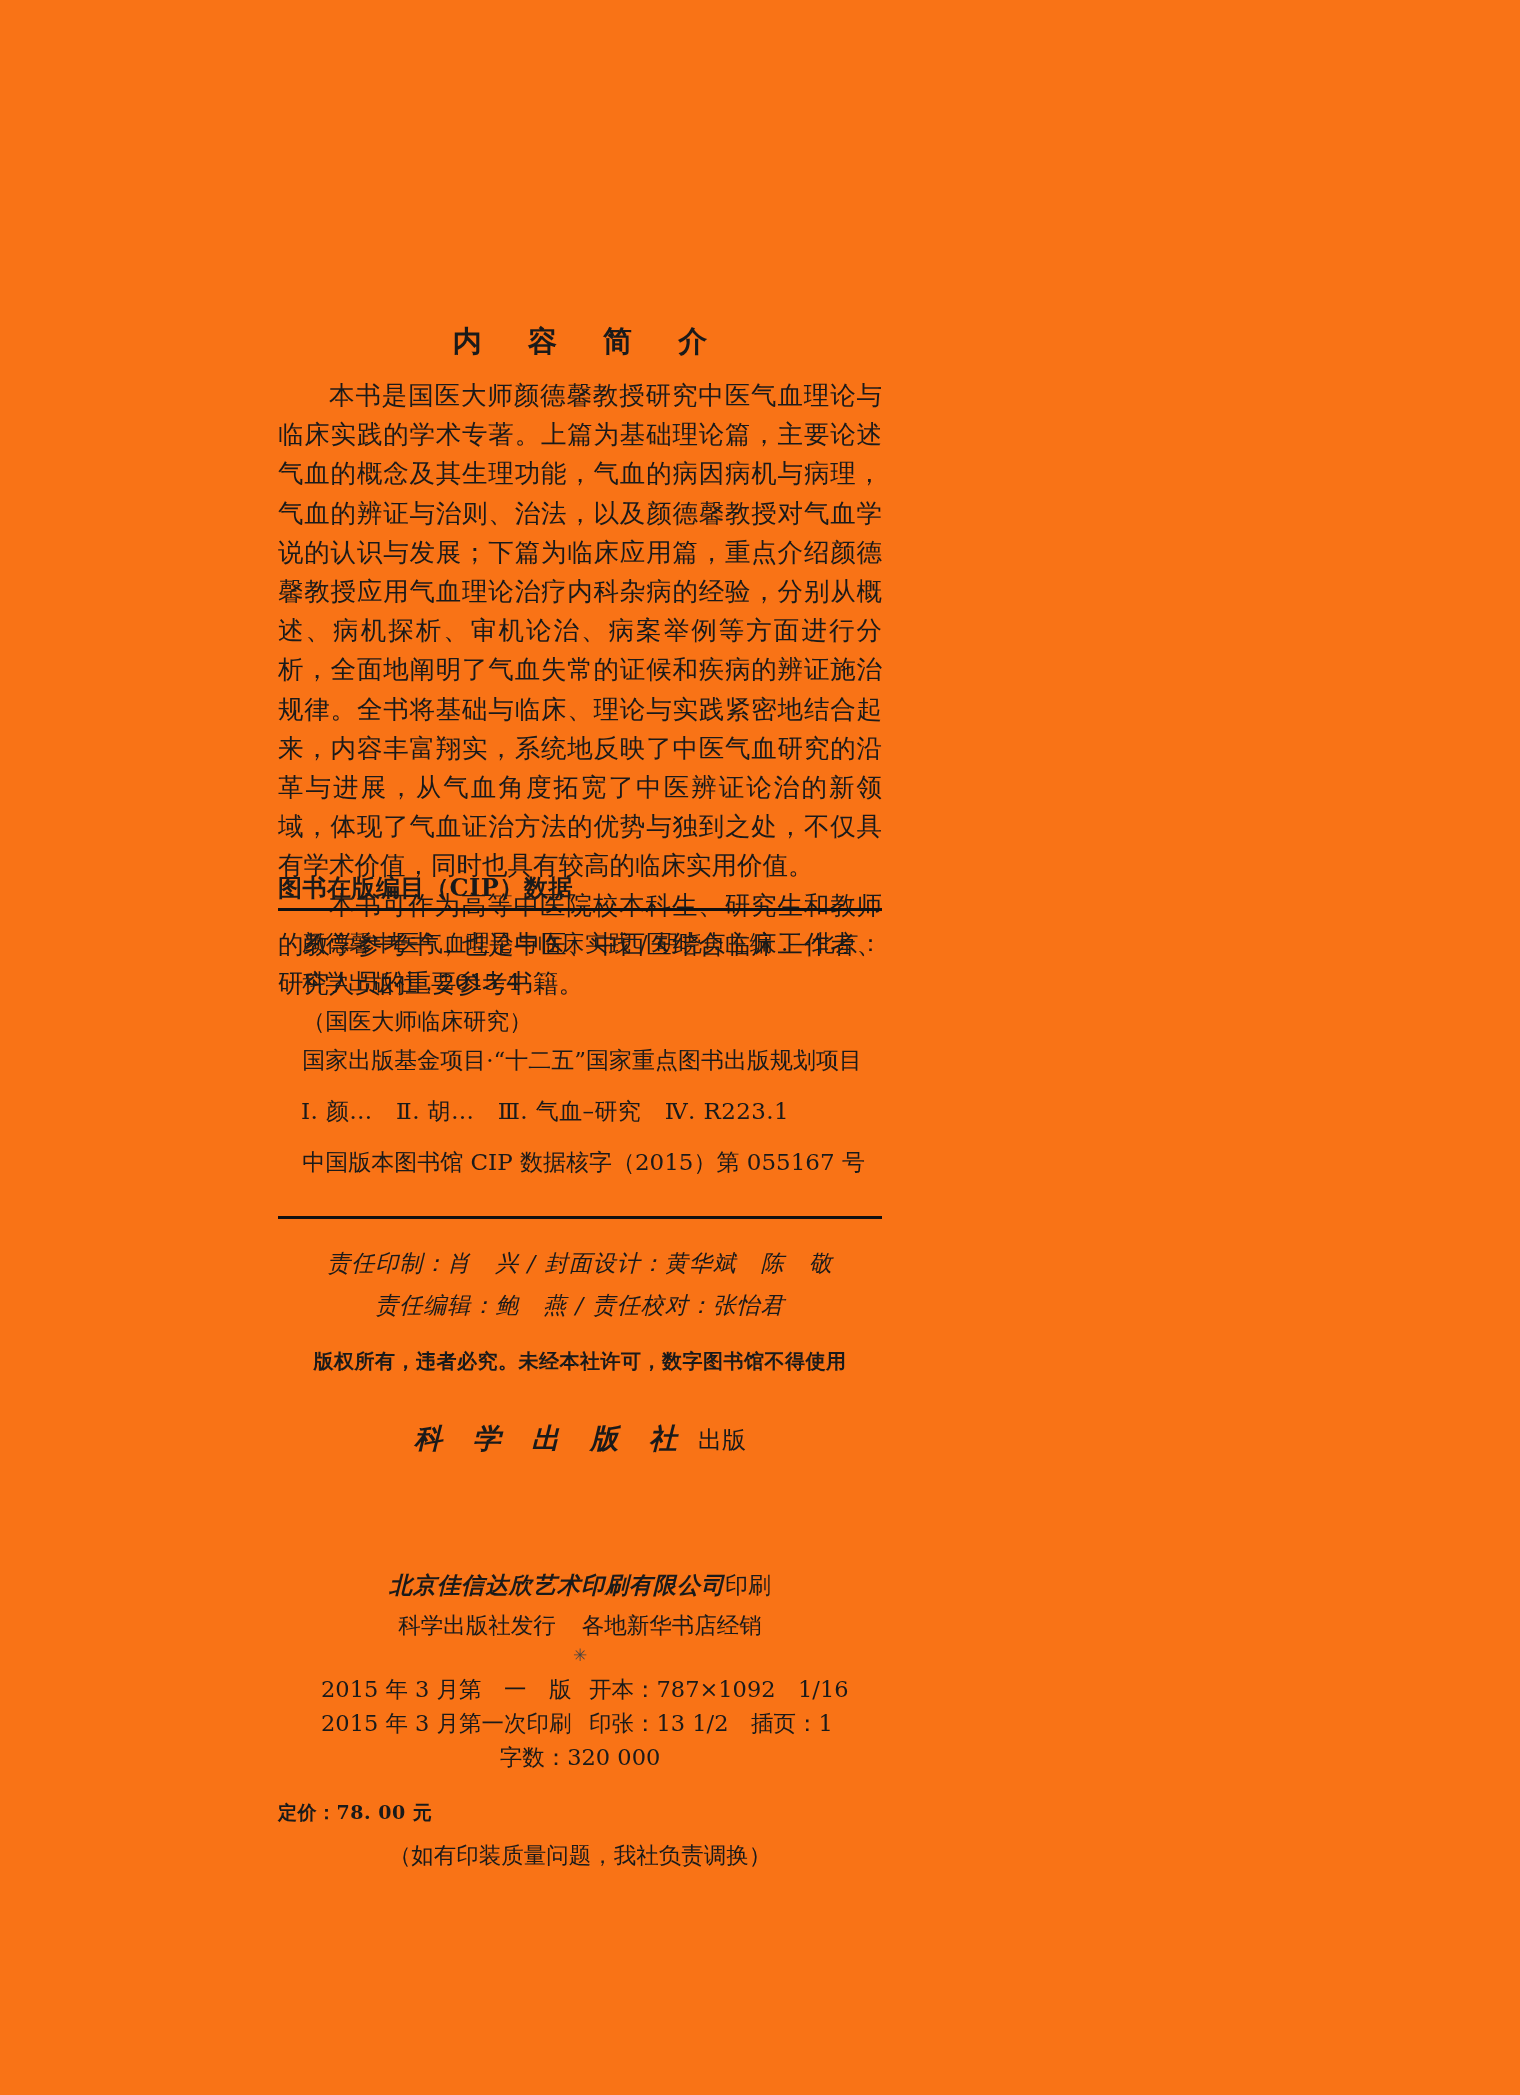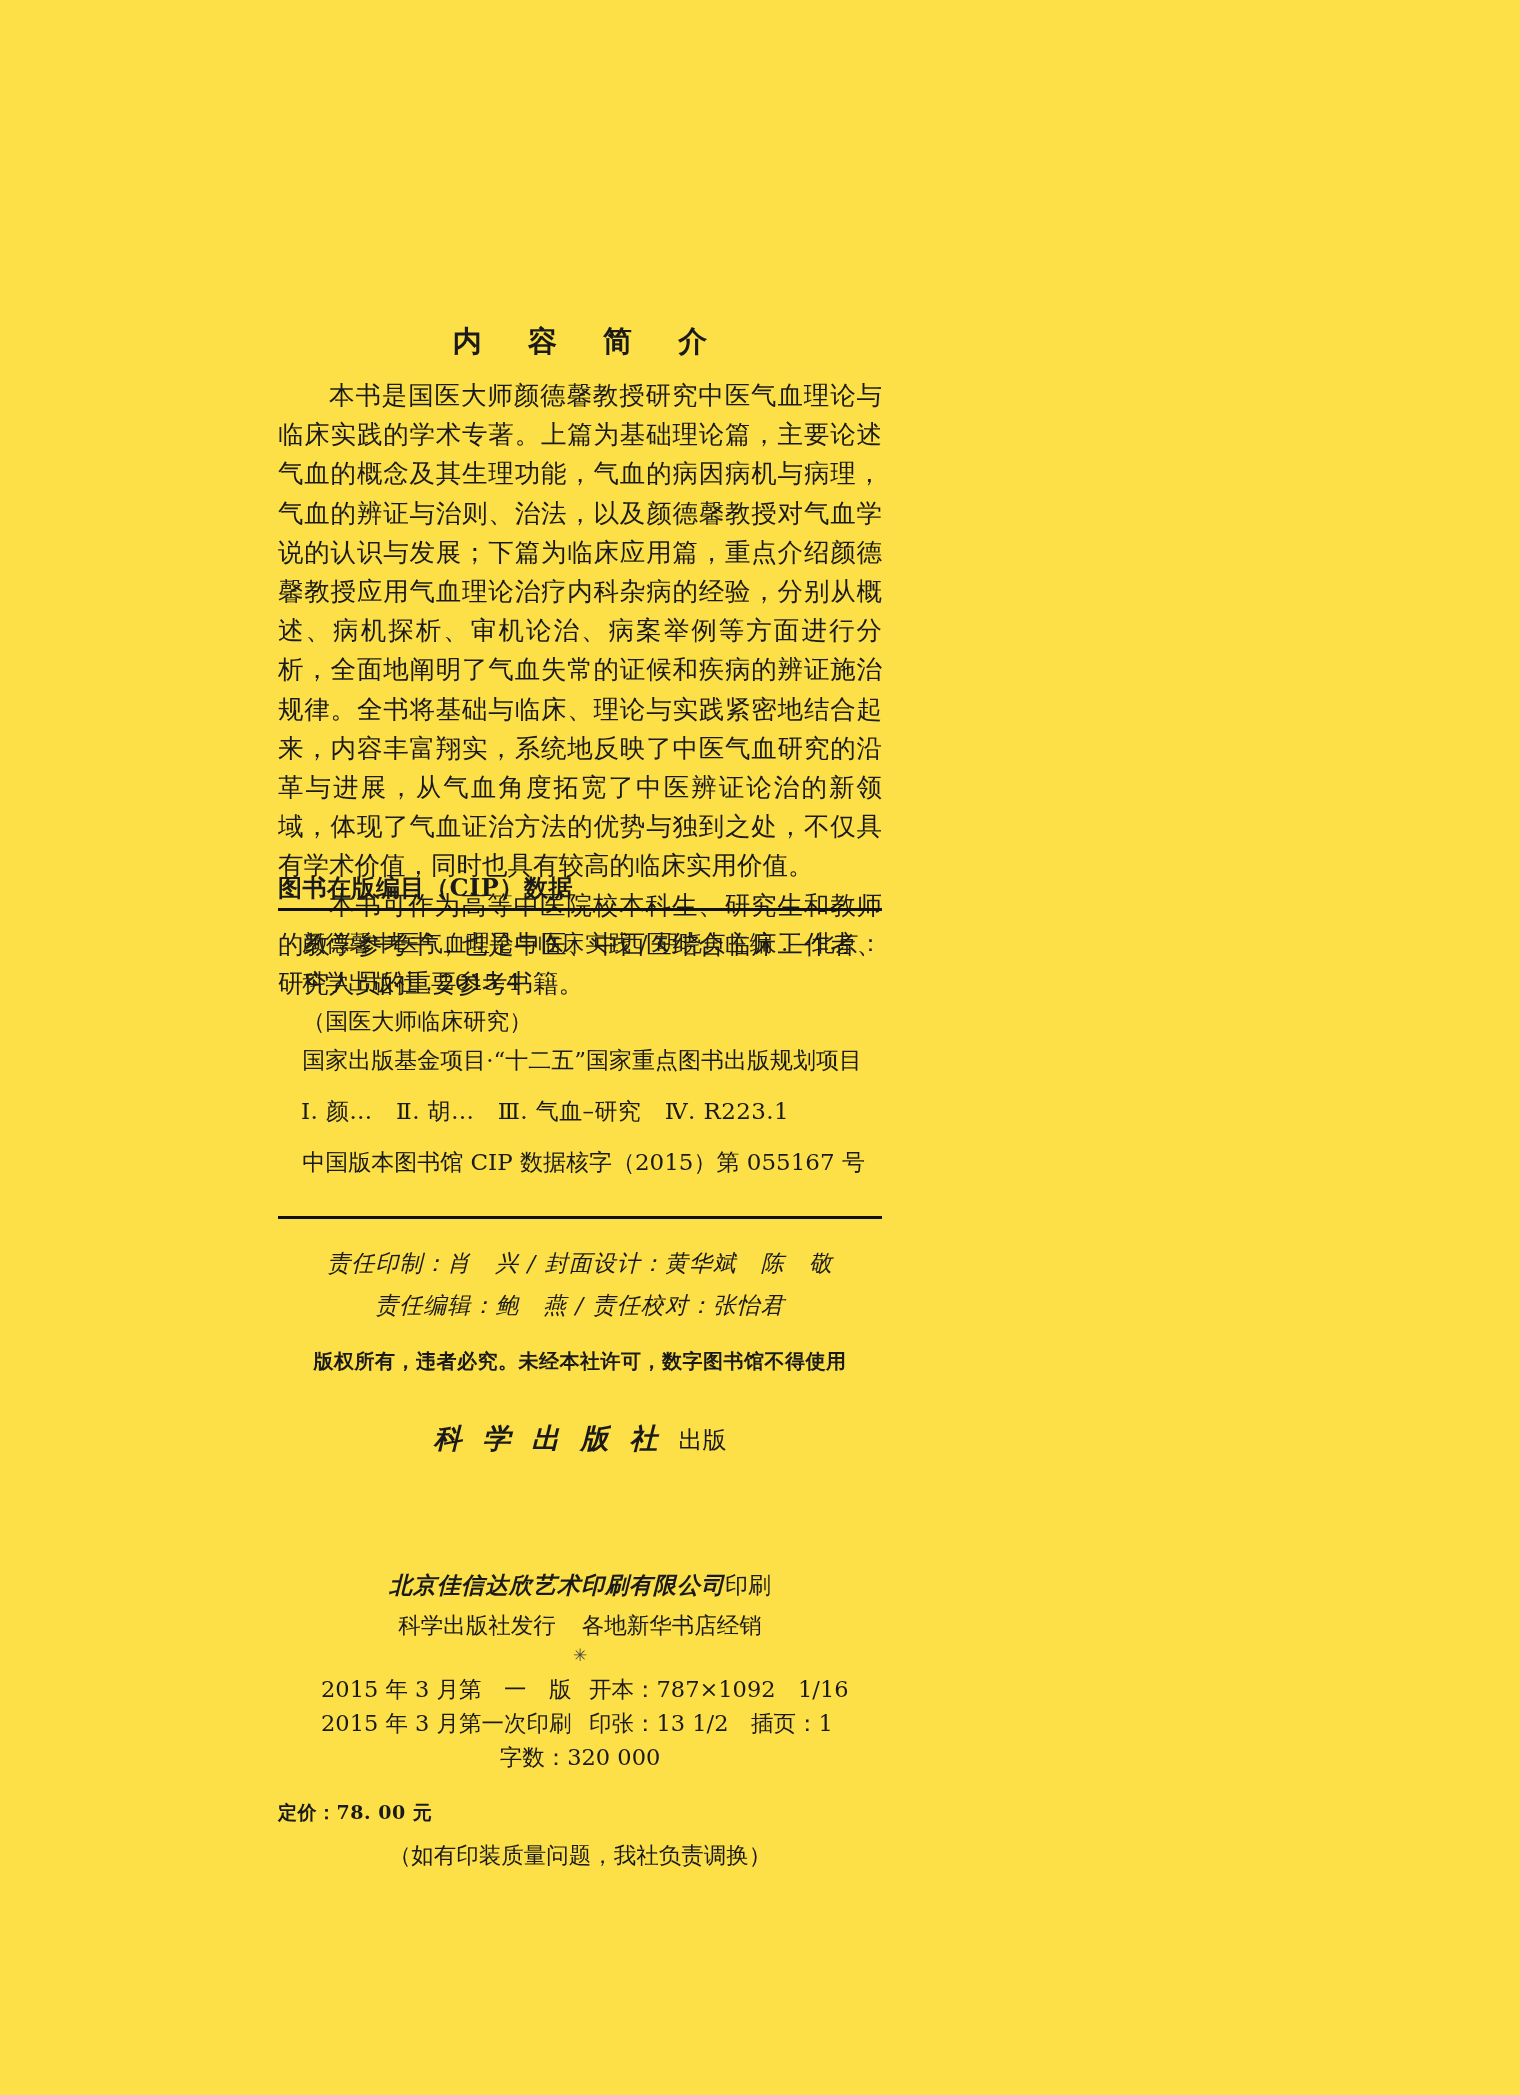--- a/index.html
+++ b/index.html
@@ -14,21 +14,21 @@
     font-family: "DejaVu Serif", "Liberation Serif", serif;
     color: #1a1a1a;
     overflow: hidden;
   }
 
   .page {
     position: absolute;
     left: 0; top: 0;
     width: 1520px;
     height: 2095px;
-    background: #fde047;
+    background: #f97316;
   }
 
   
   .col {
     position: absolute;
     left: 278px;
     width: 604px;
   }
 
   
@@ -111,21 +111,21 @@
   
   .pub-logo-line {
     top: 1420px;
     text-align: center;
     font-size: 28px;
   }
   .pub-logo {
     font-weight: bold;
     font-style: italic;
     letter-spacing: 7px;
-    font-family: Liberation Serif, serif;
+    font-family: Liberation Mono, monospace;
   }
   .pub-logo-suffix {
     font-style: normal;
     font-weight: normal;
     letter-spacing: 0;
     margin-left: 14px;
     font-size: 24px;
   }
 
   .pub-lines {

